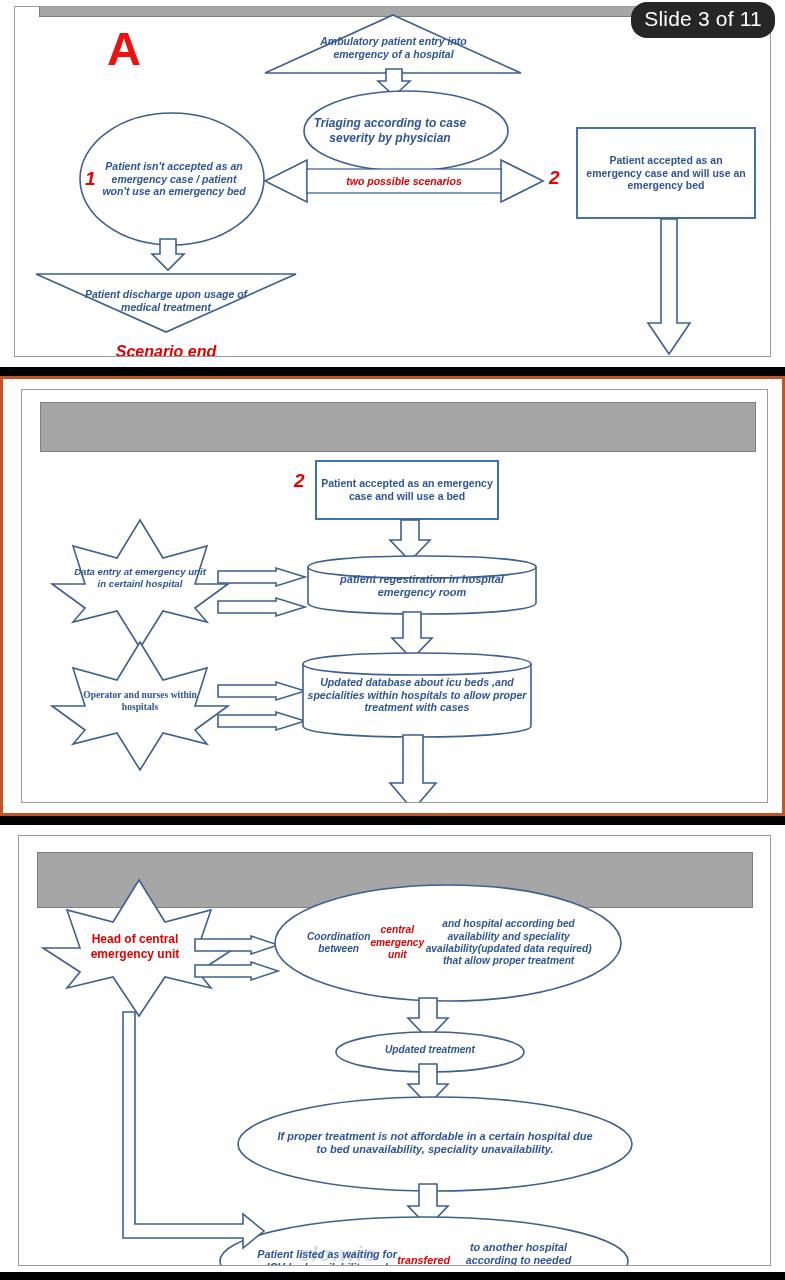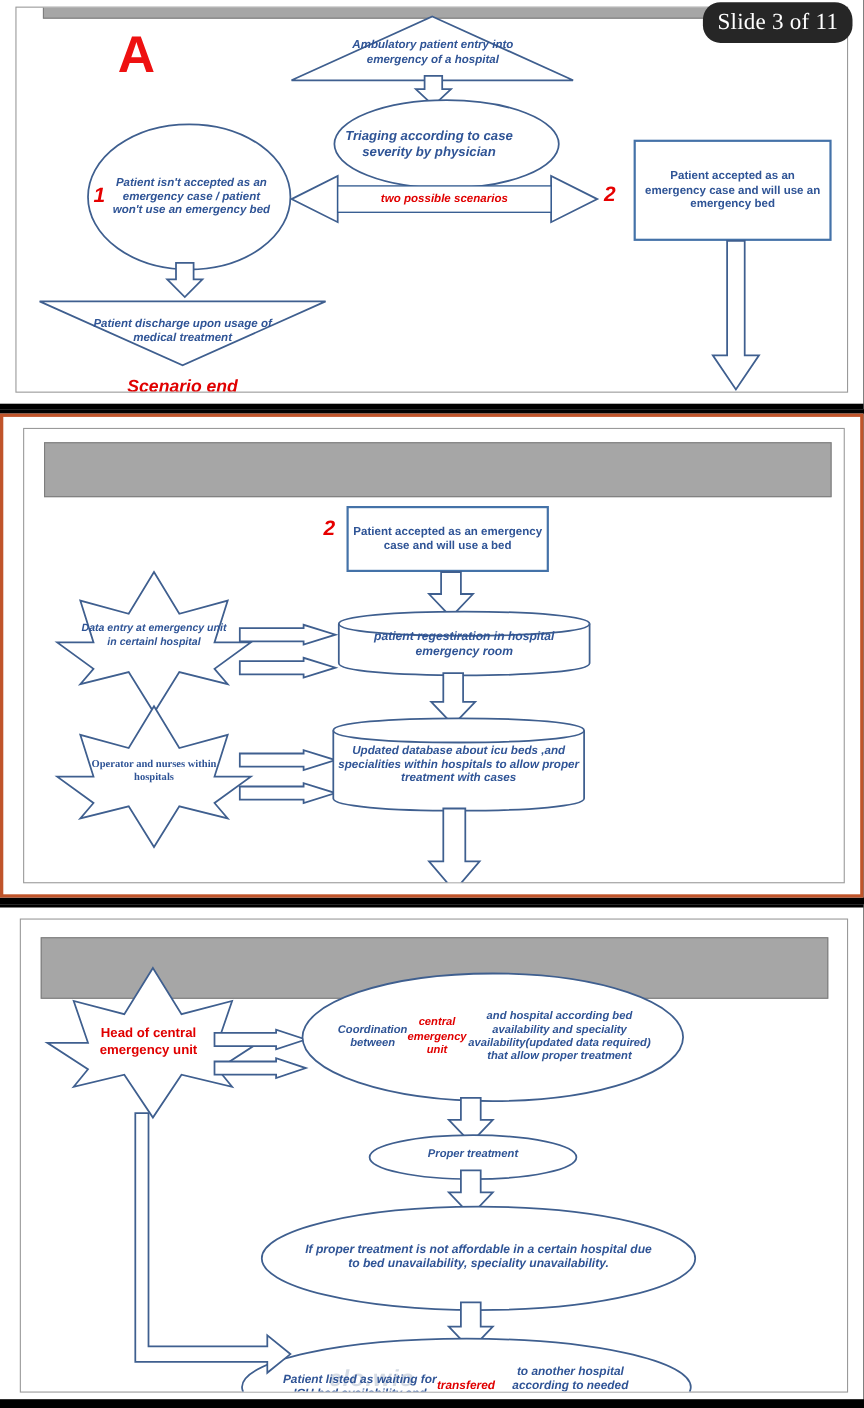--- a/index.html
+++ b/index.html
@@ -66,21 +66,21 @@
   #slide3 .slide-inner { inset: 10px 14px 6px 18px; }
 
   
   .slide-badge {
     position: absolute;
     top: 2px;
     right: 10px;
     background: #262626;
     color: #ffffff;
     font-size: 21px;
-    font-family: Liberation Serif, serif;
+    font-family: Liberation Sans, sans-serif;
     padding: 5px 13px 7px 13px;
     border-radius: 16px;
     letter-spacing: .2px;
     z-index: 60;
     white-space: nowrap;
   }
 
   
   .txt {
     font-family: "Liberation Sans", sans-serif;
@@ -309,21 +309,21 @@
           <span> and hospital according bed availability and speciality availability(updated data required) that allow proper treatment</span>
       </div>
 
       <svg class="shape-svg bluearrow" style="left:388px; top:162px; width:42px; height:42px;" viewBox="0 0 42 42">
         <polygon points="12,0 30,0 30,20 41,20 21,41 1,20 12,20"></polygon>
       </svg>
 
       <svg class="shape-svg" style="left:316px; top:195px; width:190px; height:42px;" viewBox="0 0 190 42">
         <ellipse cx="95" cy="21" rx="94" ry="20"></ellipse>
       </svg>
-      <div class="text-overlay txt" style="left:322px; top:203px; width:178px; height:22px; font-size:10.2px;">Proper treatment</div>
+      <div class="text-overlay txt" style="left:322px; top:203px; width:178px; height:22px; font-size:10.2px;">Updated treatment</div>
 
       <svg class="shape-svg bluearrow" style="left:388px; top:228px; width:42px; height:42px;" viewBox="0 0 42 42">
         <polygon points="12,0 30,0 30,20 41,20 21,41 1,20 12,20"></polygon>
       </svg>
 
       <svg class="shape-svg" style="left:218px; top:260px; width:396px; height:96px;" viewBox="0 0 396 96">
         <ellipse cx="198" cy="48" rx="197" ry="47"></ellipse>
       </svg>
       <div class="text-overlay txt" style="left:256px; top:272px; width:320px; height:70px; font-size:11px;">If proper treatment is not affordable in a certain hospital due to bed unavailability, speciality unavailability.</div>
 

